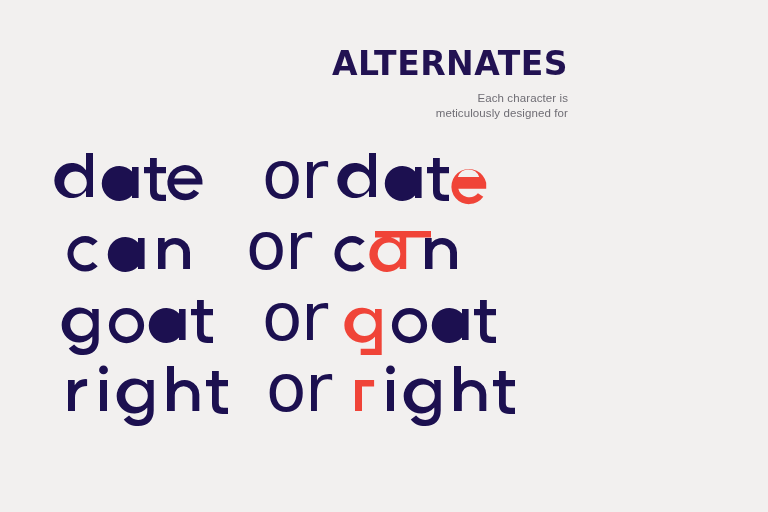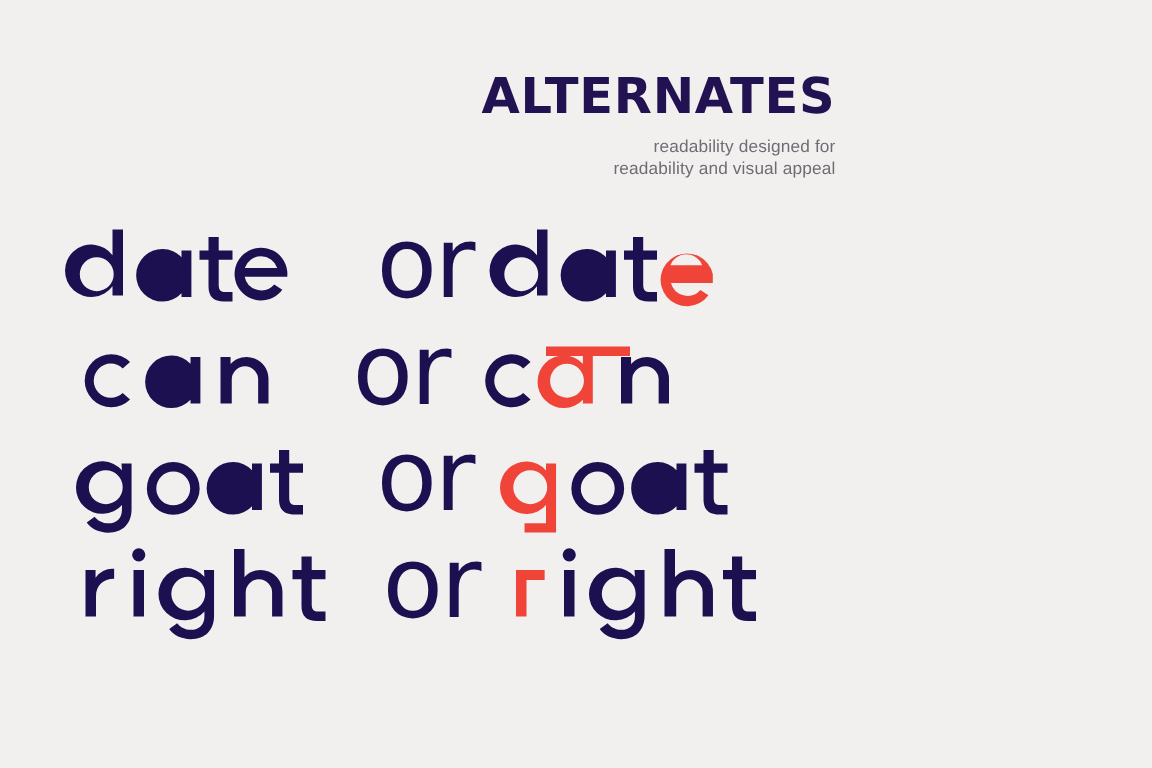--- a/index.html
+++ b/index.html
@@ -3,21 +3,21 @@
 <meta charset="utf-8">
 <title>Alternates Type Specimen</title>
 <style>
   html,body{margin:0;padding:0;}
   body{
     width:768px;height:512px;overflow:hidden;
     background:#F2F0EF;
     font-family:"Liberation Sans", sans-serif;
     position:relative;
   }
-  #stage{position:relative;width:608px;height:512px;}
+  #stage{position:relative;width:608px;height:512px;margin-left:11px;}
 
   
   .header{
     position:absolute; right:51px; top:46px;
     width:280px; text-align:right;
   }
   .headline{
     margin:0;
     font-family:"DejaVu Sans","Liberation Sans",sans-serif;
     font-weight:700;
@@ -73,22 +73,22 @@
   .red{fill:#F04438;}
 </style>
 </head>
 <body>
 
 <div id="stage">
 
   <div class="header">
     <h1 class="headline">ALTERNATES</h1>
     <p class="subline">
-      <span>readability designed for</span>
-      <span>readability and visual appeal</span>
+      <span>Each character is</span>
+      <span>meticulously designed for</span>
     </p>
   </div>
 
   <div class="specimen">
 
     <div class="row">
       <span class="gl">
         <svg width="196" height="71" viewBox="0 0 196 71" aria-hidden="true">
 
           <g class="navy">

